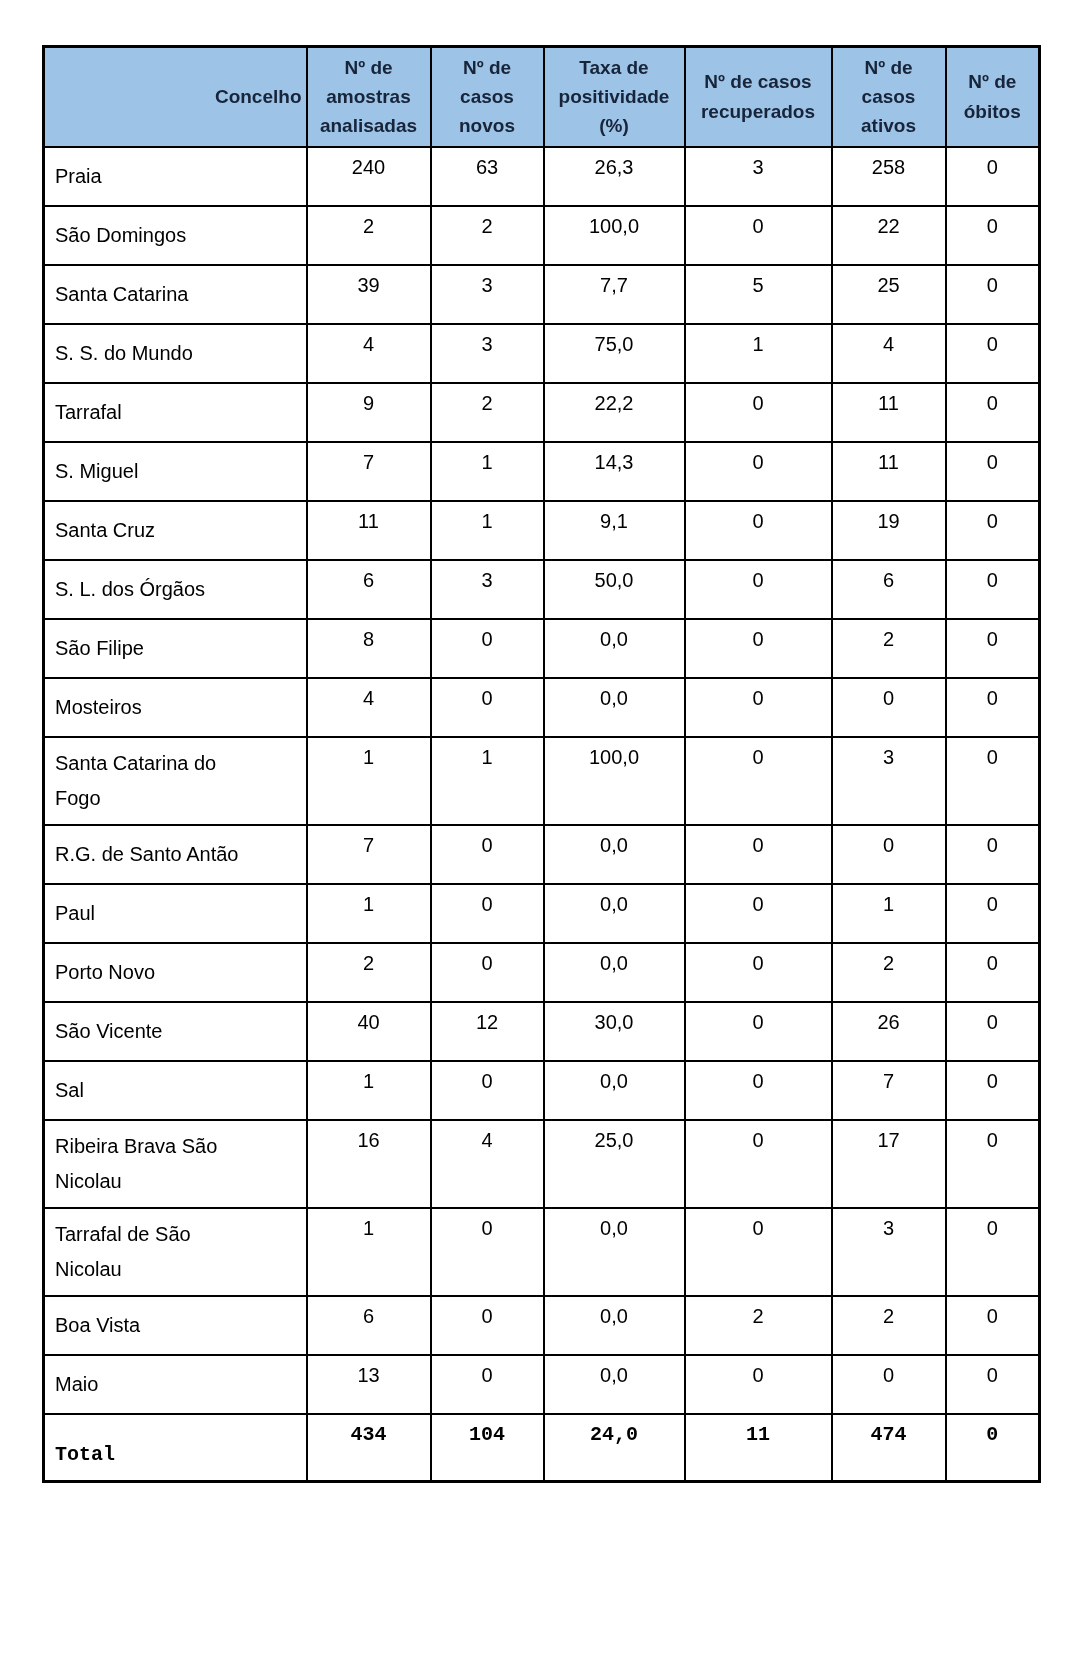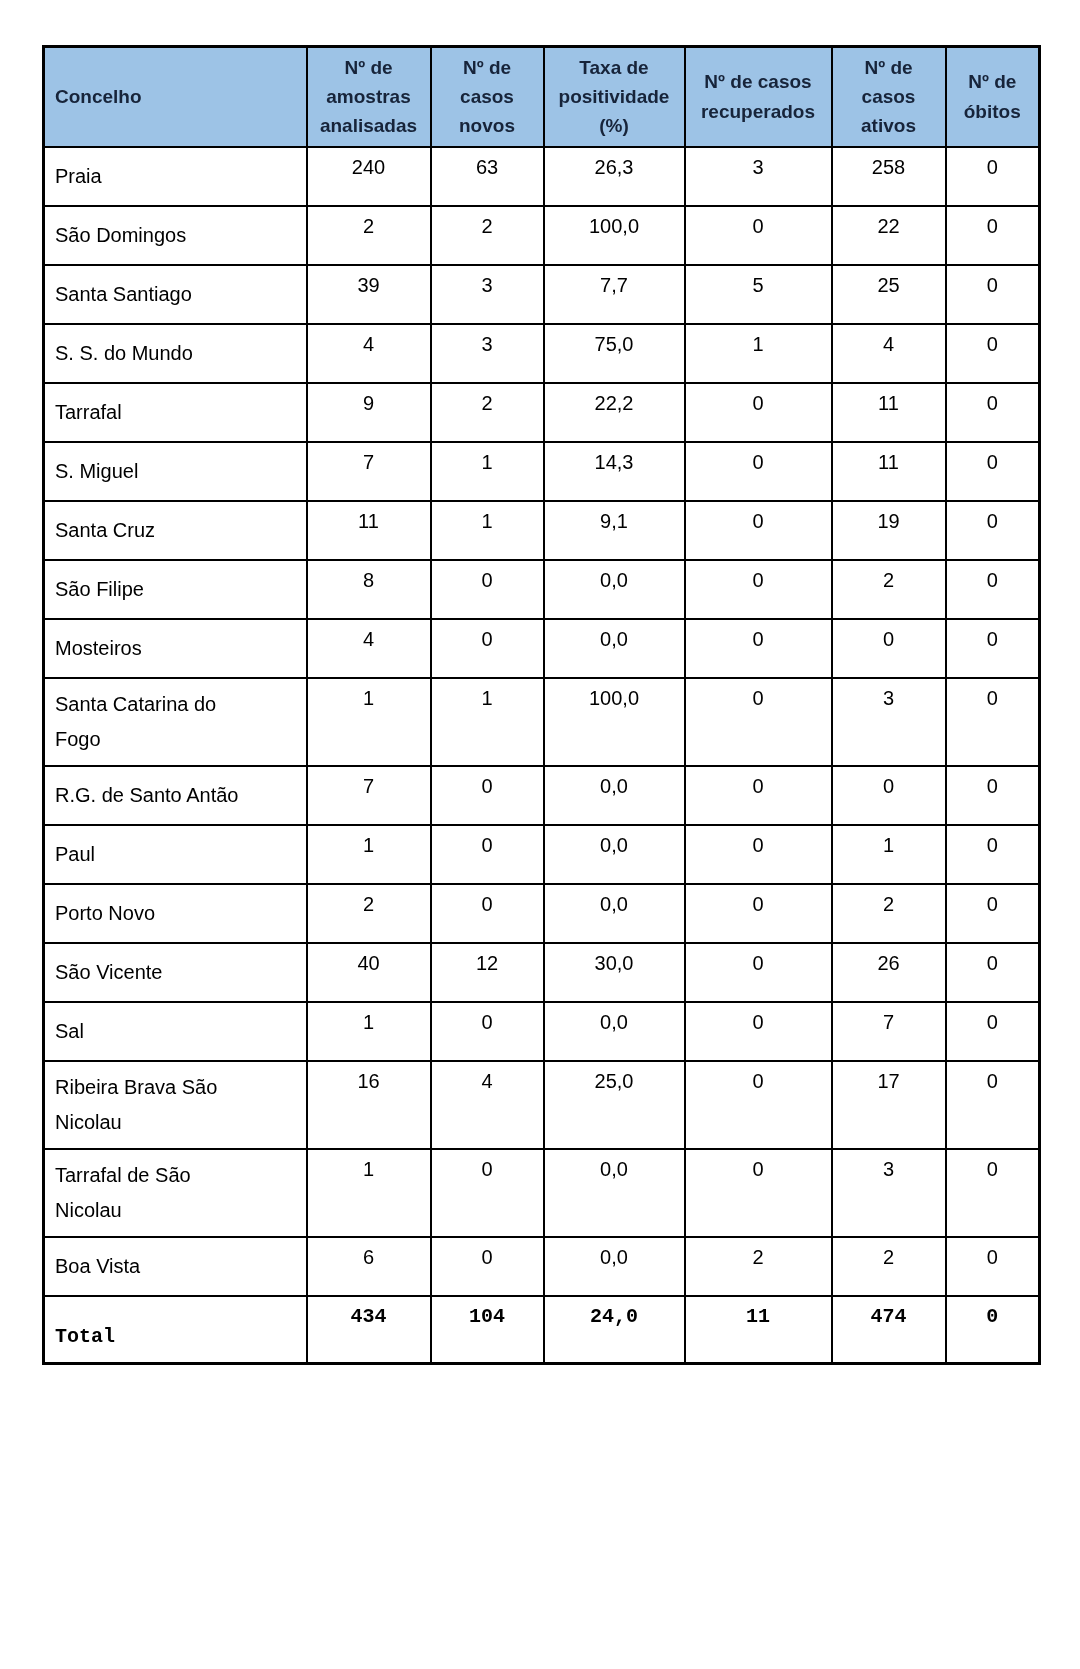--- a/index.html
+++ b/index.html
@@ -35,21 +35,21 @@
     font-weight: bold;
     font-size: 19px;
     line-height: 1.55;
     text-align: center;
     vertical-align: middle;
     white-space: pre-line;
     height: 100px;
     padding: 2px 4px;
   }
   thead th.head-name {
-    text-align: left;
+    text-align: right;
     padding-left: 10px;
   }
   tbody td {
     font-size: 20px;
     color: #000000;
   }
   td.cell-name {
     text-align: left;
     vertical-align: middle;
     padding: 8px 58px 8px 10px;
@@ -119,21 +119,21 @@
         <tr>
           <td class="cell-name">São Domingos</td>
           <td class="cell-num">2</td>
           <td class="cell-num">2</td>
           <td class="cell-num">100,0</td>
           <td class="cell-num">0</td>
           <td class="cell-num">22</td>
           <td class="cell-num">0</td>
         </tr>
         <tr>
-          <td class="cell-name">Santa Santiago</td>
+          <td class="cell-name">Santa Catarina</td>
           <td class="cell-num">39</td>
           <td class="cell-num">3</td>
           <td class="cell-num">7,7</td>
           <td class="cell-num">5</td>
           <td class="cell-num">25</td>
           <td class="cell-num">0</td>
         </tr>
         <tr>
           <td class="cell-name">S. S. do Mundo</td>
           <td class="cell-num">4</td>
@@ -161,20 +161,29 @@
           <td class="cell-num">11</td>
           <td class="cell-num">0</td>
         </tr>
         <tr>
           <td class="cell-name">Santa Cruz</td>
           <td class="cell-num">11</td>
           <td class="cell-num">1</td>
           <td class="cell-num">9,1</td>
           <td class="cell-num">0</td>
           <td class="cell-num">19</td>
+          <td class="cell-num">0</td>
+        </tr>
+        <tr>
+          <td class="cell-name">S. L. dos Órgãos</td>
+          <td class="cell-num">6</td>
+          <td class="cell-num">3</td>
+          <td class="cell-num">50,0</td>
+          <td class="cell-num">0</td>
+          <td class="cell-num">6</td>
           <td class="cell-num">0</td>
         </tr>
         <tr>
           <td class="cell-name">São Filipe</td>
           <td class="cell-num">8</td>
           <td class="cell-num">0</td>
           <td class="cell-num">0,0</td>
           <td class="cell-num">0</td>
           <td class="cell-num">2</td>
           <td class="cell-num">0</td>
@@ -260,20 +269,29 @@
           <td class="cell-num">3</td>
           <td class="cell-num">0</td>
         </tr>
         <tr>
           <td class="cell-name">Boa Vista</td>
           <td class="cell-num">6</td>
           <td class="cell-num">0</td>
           <td class="cell-num">0,0</td>
           <td class="cell-num">2</td>
           <td class="cell-num">2</td>
+          <td class="cell-num">0</td>
+        </tr>
+        <tr>
+          <td class="cell-name">Maio</td>
+          <td class="cell-num">13</td>
+          <td class="cell-num">0</td>
+          <td class="cell-num">0,0</td>
+          <td class="cell-num">0</td>
+          <td class="cell-num">0</td>
           <td class="cell-num">0</td>
         </tr>
         <tr class="total">
           <td class="cell-name">Total</td>
           <td class="cell-num">434</td>
           <td class="cell-num">104</td>
           <td class="cell-num">24,0</td>
           <td class="cell-num">11</td>
           <td class="cell-num">474</td>
           <td class="cell-num">0</td>

